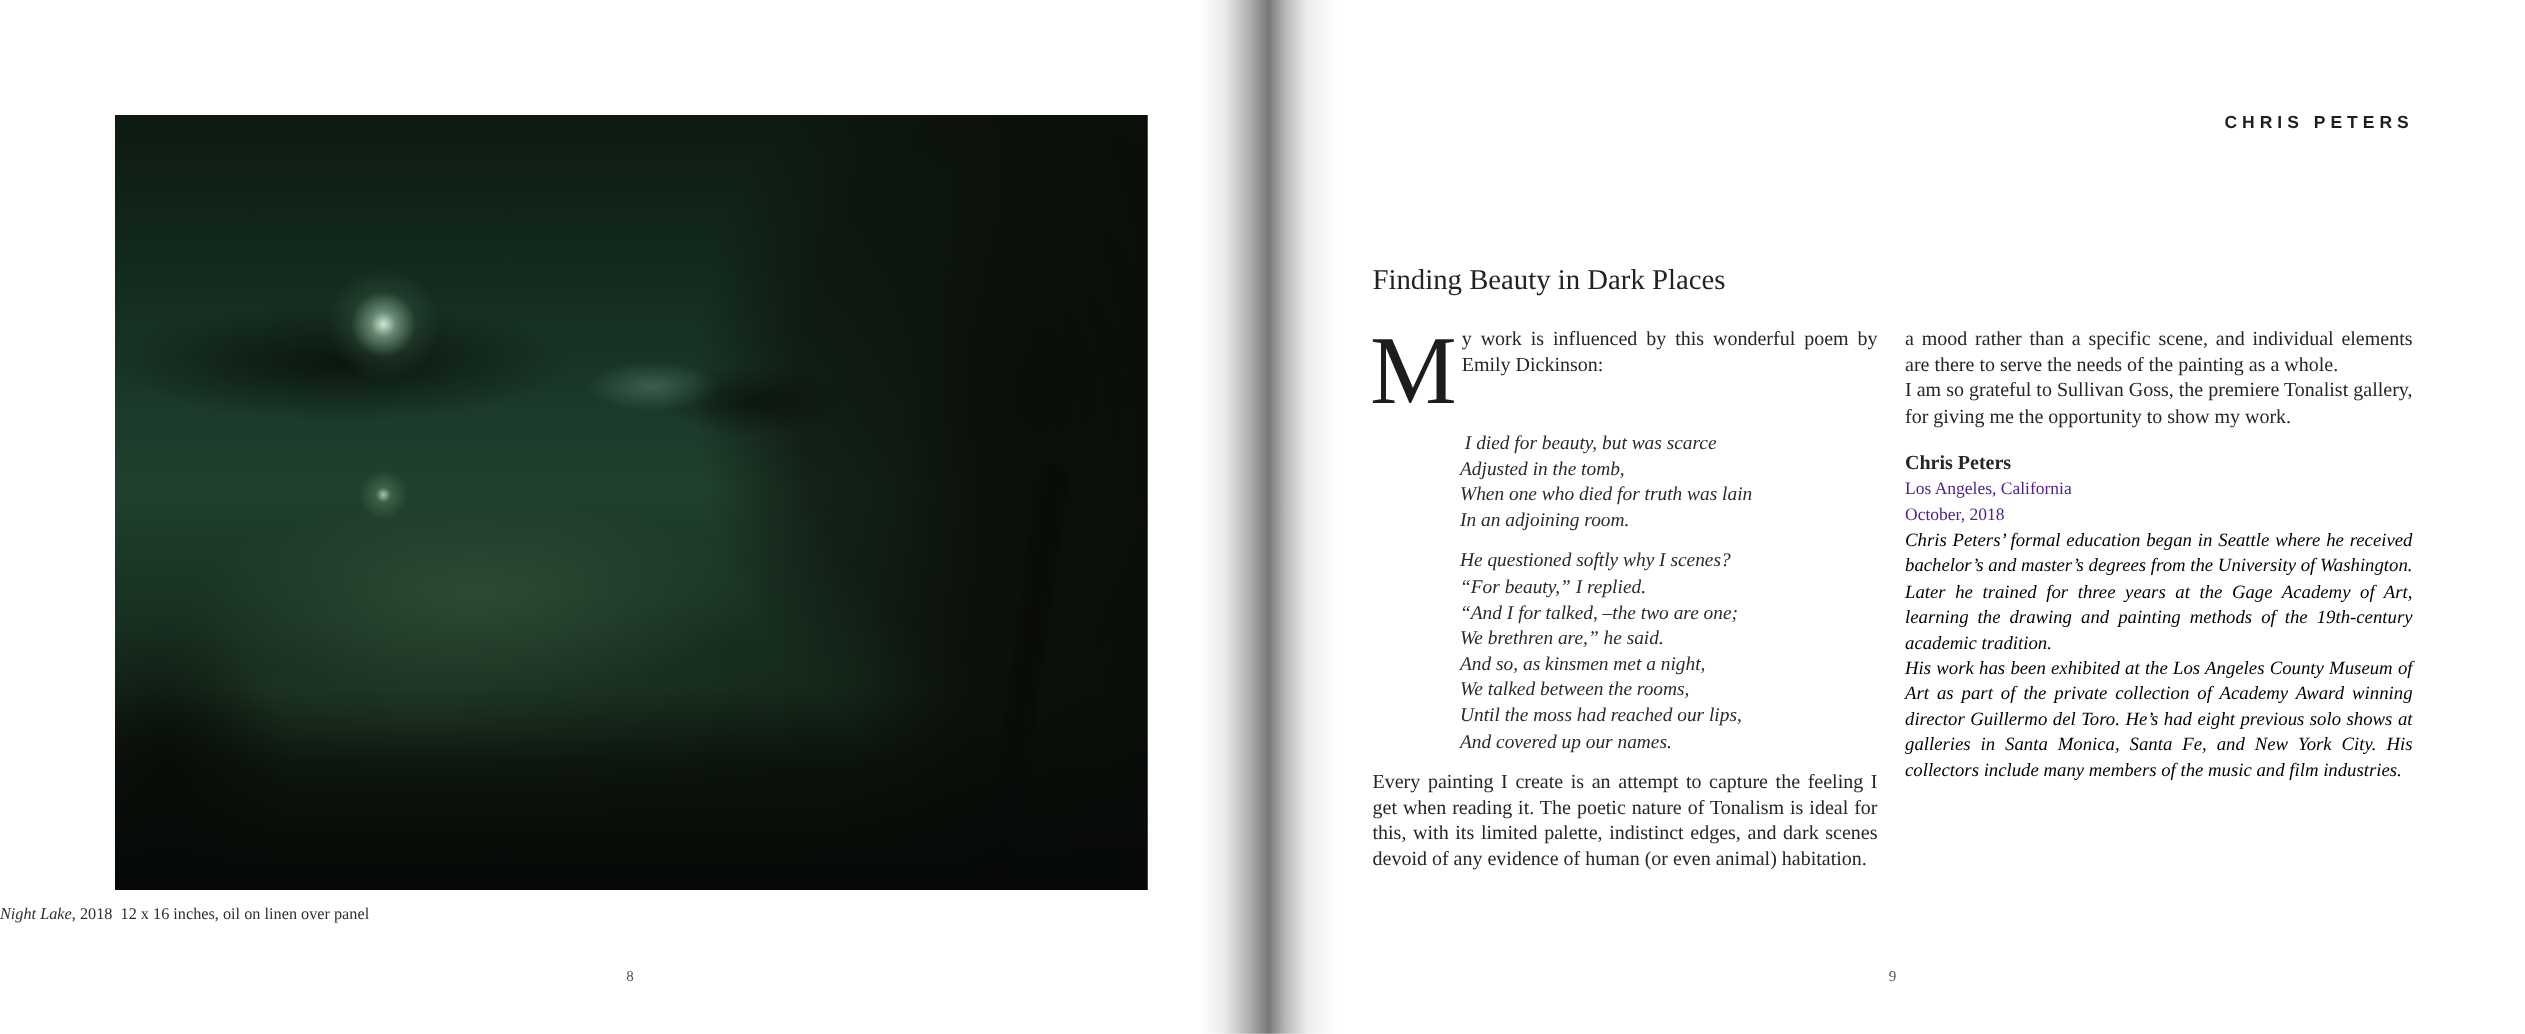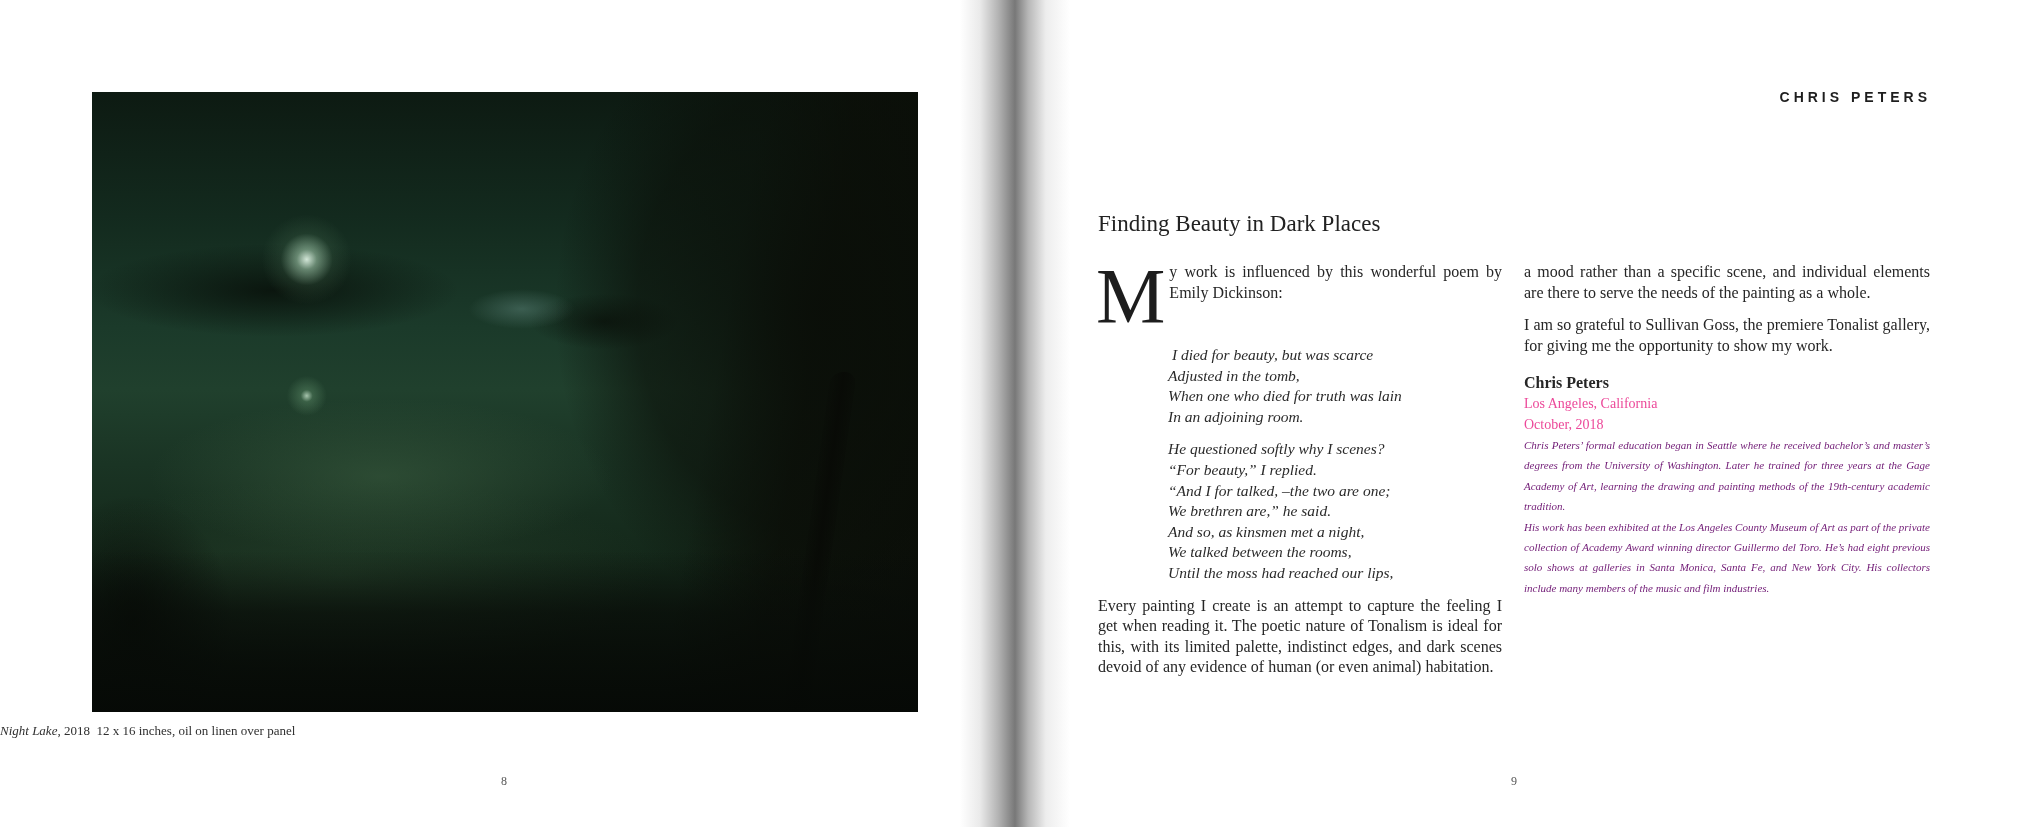--- a/index.html
+++ b/index.html
@@ -104,24 +104,24 @@
   }
   .intro { margin:0; text-align:justify; min-height:60px; }
 
   .poem { margin:23px 0 0 70px; font-style:italic; font-size:15.5px; line-height:20.6px; color:#2a2a2a; }
   .stanza { margin-bottom:12px; }
   .stanza div { white-space:nowrap; }
 
   .para-a { margin-top:6px !important; }
   .para-b { margin-top:12px !important; }
 
-  .col-right p.gap { margin-top:12px; }
+  .col-right p.gap { margin-top:0; }
   .sig-name { margin-top:16px; font-weight:bold; font-size:16px; line-height:22px; }
-  .sig-line { font-size:14px; line-height:20.5px; color:#ec4899; }
-  .bio { font-style:italic; font-size:11px; line-height:20.4px; color:#701a75; text-align:justify; margin:0; }
+  .sig-line { font-size:14px; line-height:20.5px; color:#4c1d95; }
+  .bio { font-style:italic; font-size:15px; line-height:20.4px; color:#000000; text-align:justify; margin:0; }
   .bio-1 { margin-top:26px; }
   .bio-2 { margin-top:22px; }
 </style>
 </head>
 <body>
 
 <div class="page page-left">
   <div class="painting">
     <div class="layer p-sky"></div>
     <div class="layer p-water"></div>
@@ -155,20 +155,21 @@
       <div>In an adjoining room.</div>
     </div>
     <div class="stanza">
       <div>He questioned softly why I scenes?</div>
       <div>“For beauty,” I replied.</div>
       <div>“And I for talked, –the two are one;</div>
       <div>We brethren are,” he said.</div>
       <div>And so, as kinsmen met a night,</div>
       <div>We talked between the rooms,</div>
       <div>Until the moss had reached our lips,</div>
+      <div>And covered up our names.</div>
     </div>
   </div>
 
   <p class="para-a">Every painting I create is an attempt to capture the feeling I get when reading it. The poetic nature of Tonalism is ideal for this, with its limited palette, indistinct edges, and dark scenes devoid of any evidence of human (or even animal) habitation.</p>
 </div>
 
 <div class="col col-right">
   <p>a mood rather than a specific scene, and individual elements are there to serve the needs of the painting as a whole.</p>
   <p class="gap">I am so grateful to Sullivan Goss, the premiere Tonalist gallery, for giving me the opportunity to show my work.</p>
 

